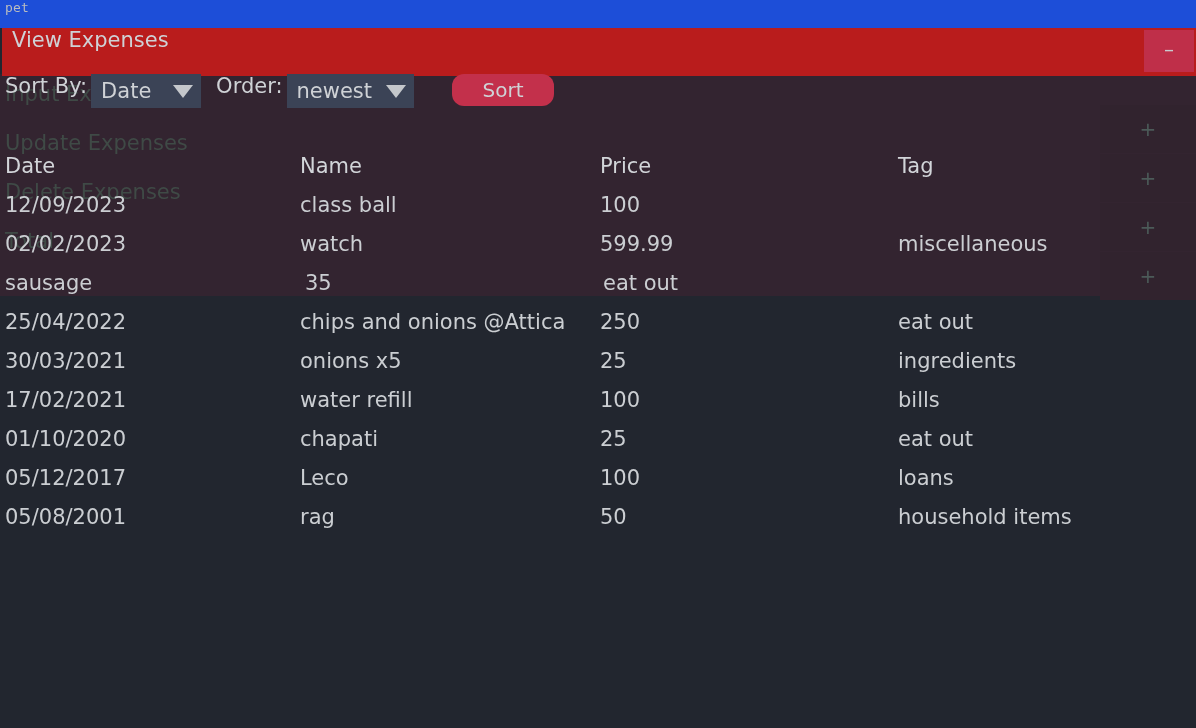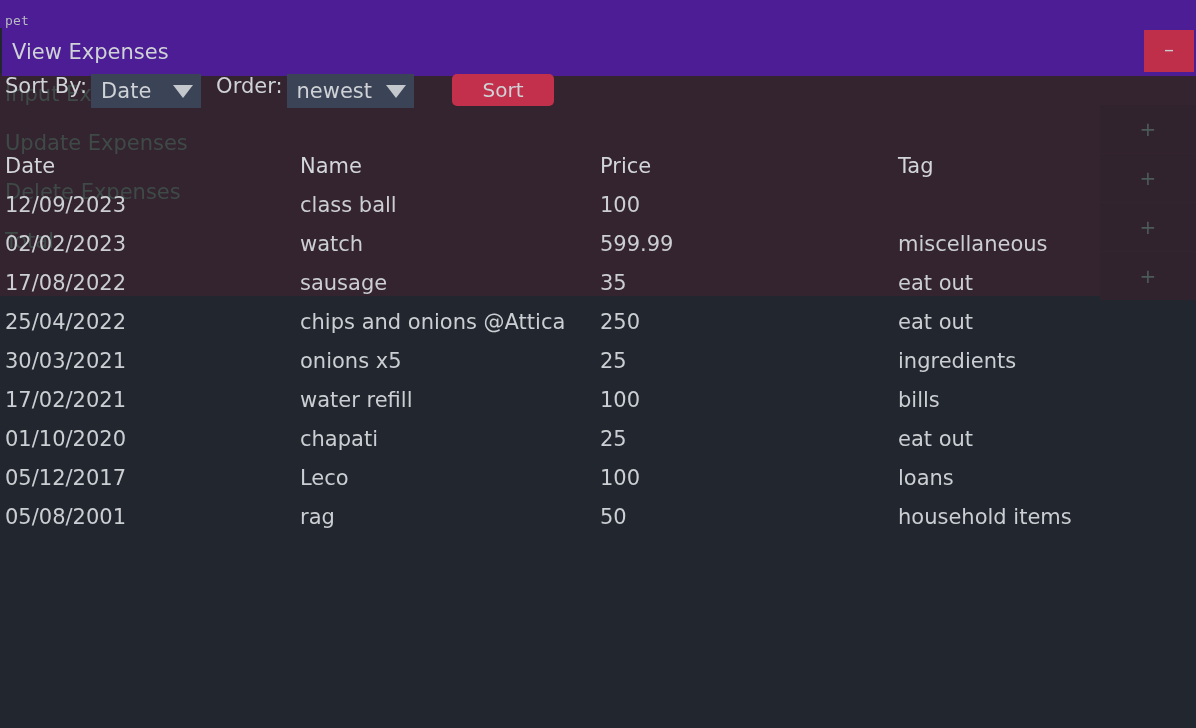--- a/index.html
+++ b/index.html
@@ -7,39 +7,39 @@
   html, body {
     width:1196px; height:728px;
     background:#22262f;
     font-family:"DejaVu Sans", sans-serif;
     overflow:hidden;
   }
 
   
   .topbar{
     position:absolute; left:0; top:0; width:1196px; height:28px;
-    background:#4c1d95;
-    display:flex; align-items:flex-end;
+    background:#1d4ed8;
+    display:flex; align-items:flex-start;
   }
   .topbar-text{
     font-family:"DejaVu Sans Mono", monospace;
     font-size:13px; color:#b9bcc0; padding-left:5px; letter-spacing:.2px;
   }
 
   
   .window{
     position:absolute; left:0; top:28px; width:1196px; height:700px;
     background:#22262f;
   }
 
   
   .titlebar{
     position:absolute; left:2px; top:0; width:1194px; height:48px;
-    background:#4c1d95;
-    display:flex; align-items:center;
+    background:#b91c1c;
+    display:flex; align-items:flex-start;
   }
   .titlebar-title{
     font-size:21px; color:#cfd2d6; padding-left:10px; font-weight:400;
   }
   .min-btn{
     position:absolute; right:2px; top:2px; width:50px; height:42px;
     background:#bf2f49;
     display:flex; align-items:center; justify-content:center;
     cursor:pointer;
   }
@@ -83,21 +83,21 @@
   .caret{
     width:0; height:0; margin-left:14px;
     border-left:10px solid transparent;
     border-right:10px solid transparent;
     border-top:13px solid #c4c7cb;
   }
   .sort-btn{
     margin-left:38px;
     width:102px; height:32px;
     background:#c3304b;
-    border:none; border-radius:5px;
+    border:none; border-radius:12px;
     font-family:"DejaVu Sans", sans-serif;
     font-size:20px; color:#cfd2d6;
     cursor:pointer;
   }
 
   
   .table{
     position:absolute; left:0; top:118px; width:1196px;
   }
   .row{
@@ -165,21 +165,20 @@
           <span class="cell c-name">class ball</span>
           <span class="cell c-price">100</span>
         </div>
         <div class="row">
           <span class="cell c-date">02/02/2023</span>
           <span class="cell c-name">watch</span>
           <span class="cell c-price">599.99</span>
           <span class="cell c-tag">miscellaneous</span>
         </div>
         <div class="row">
-          <span class="cell c-date">17/08/2022</span>
           <span class="cell c-name">sausage</span>
           <span class="cell c-price">35</span>
           <span class="cell c-tag">eat out</span>
         </div>
         <div class="row">
           <span class="cell c-date">25/04/2022</span>
           <span class="cell c-name">chips and onions @Attica</span>
           <span class="cell c-price">250</span>
           <span class="cell c-tag">eat out</span>
         </div>

